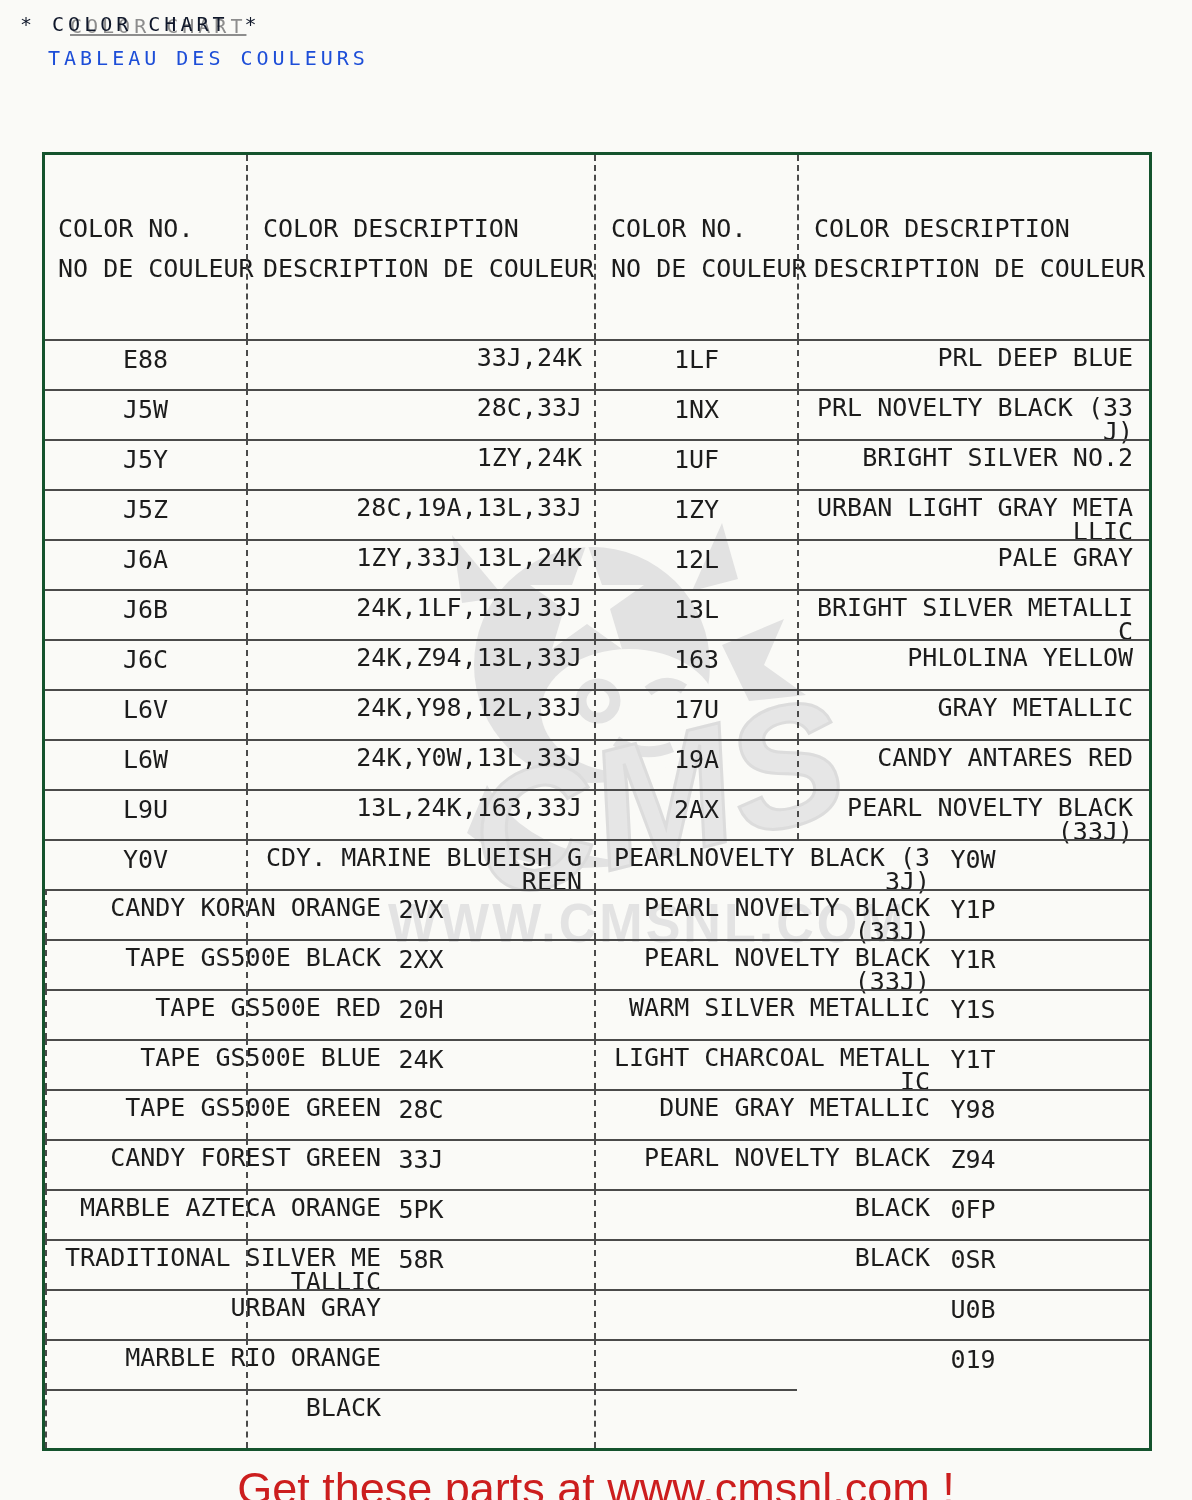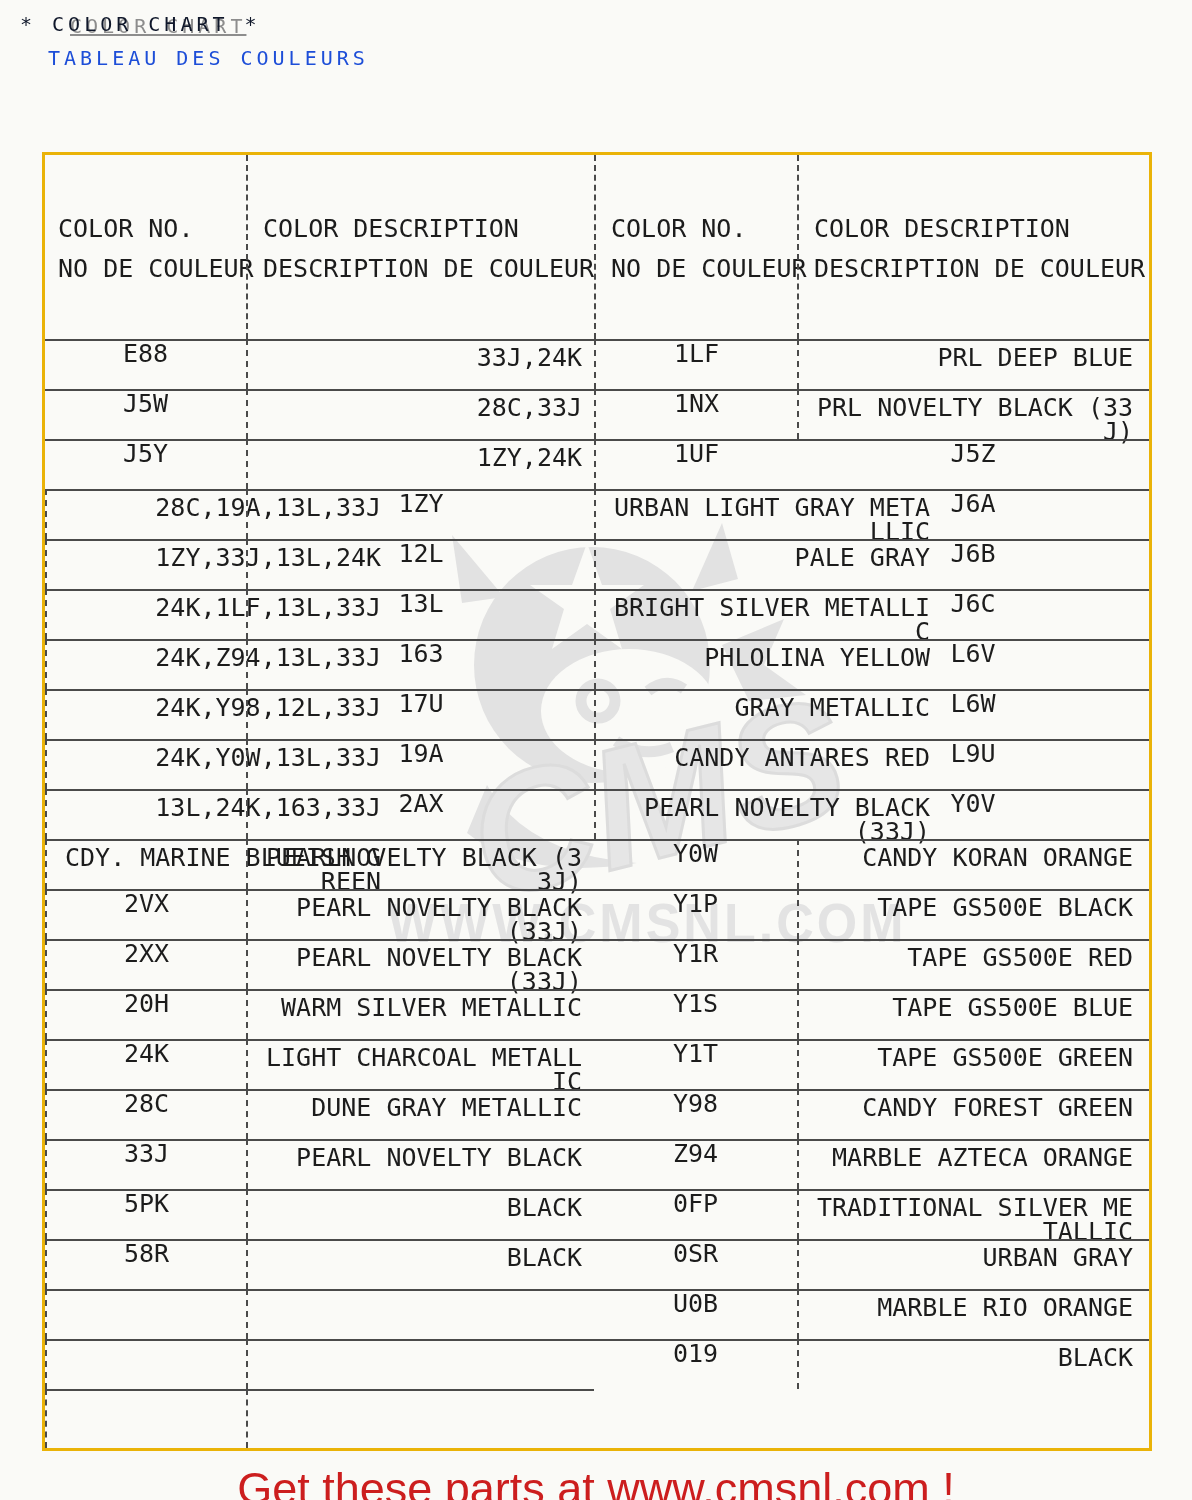--- a/index.html
+++ b/index.html
@@ -36,31 +36,31 @@
     color:#e3e3e3;transform:scaleY(1.08);
   }
 
   
   .ctable{
     position:absolute;left:42px;top:152px;z-index:2;
     box-sizing:content-box;
     display:grid;
     grid-template-columns:201px 348px 203px 352px;
     grid-template-rows:184px repeat(21,50px) 59px;
-    border:3px solid #eab308;
+    border:3px solid #14532d;
     background:transparent;
   }
   .cell{box-sizing:border-box;overflow:visible;background:transparent;}
   .cell.c2,.cell.c3,.cell.c4{border-left:2px dashed #4a4a4a;}
   .cell.b{border-top:2px solid #4a4a4a;}
   .hcell{font-size:25px;line-height:40px;padding-top:54px;white-space:nowrap;}
   .hcell.c1{padding-left:13px;}
   .hcell.c2,.hcell.c4{padding-left:15px;}
   .hcell.c3{padding-left:15px;}
-  .code{font-size:25px;line-height:24px;padding-top:1px;text-align:center;}
+  .code{font-size:25px;line-height:24px;padding-top:7px;text-align:center;}
   .desc{
     font-size:25px;line-height:24px;padding-top:5px;margin-left:16px;
     width:calc(21ch + 2px);
     word-break:break-all;white-space:normal;text-align:right;
   }
 
   
   .footer{
     position:absolute;left:0;top:1463px;width:100%;z-index:3;
     text-align:center;
@@ -148,20 +148,23 @@
       </div>
       <div class="cell b c1">
         <div class="code">J5Y</div>
       </div>
       <div class="cell b c2">
         <div class="desc">1ZY,24K</div>
       </div>
       <div class="cell b c3">
         <div class="code">1UF</div>
       </div>
+      <div class="cell b c4">
+        <div class="desc">BRIGHT SILVER NO.2</div>
+      </div>
       <div class="cell b c1">
         <div class="code">J5Z</div>
       </div>
       <div class="cell b c2">
         <div class="desc">28C,19A,13L,33J</div>
       </div>
       <div class="cell b c3">
         <div class="code">1ZY</div>
       </div>
       <div class="cell b c4">

